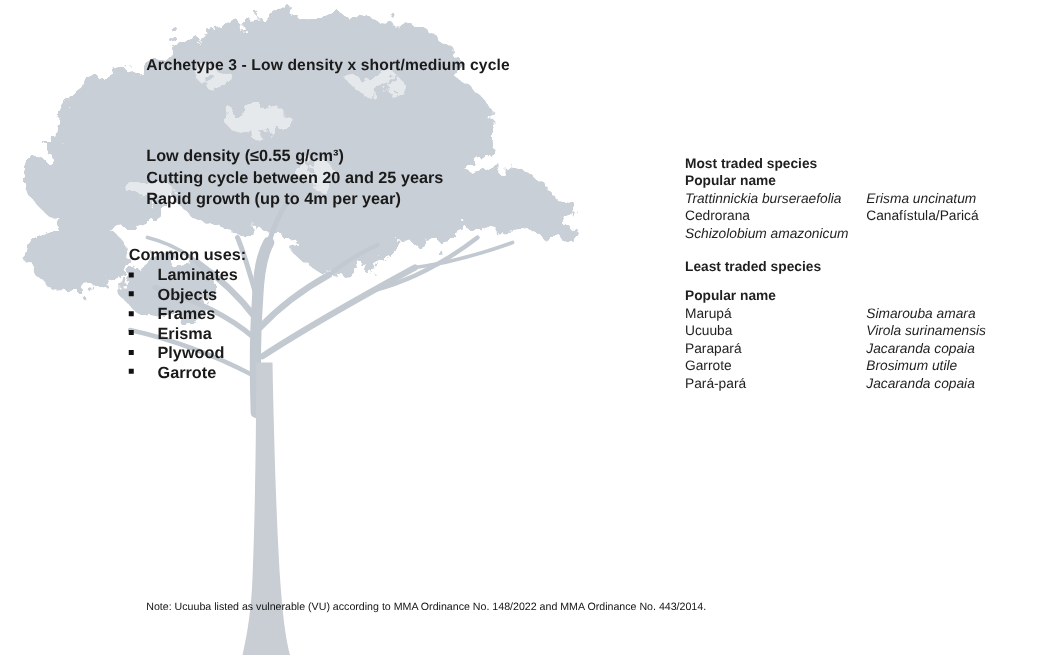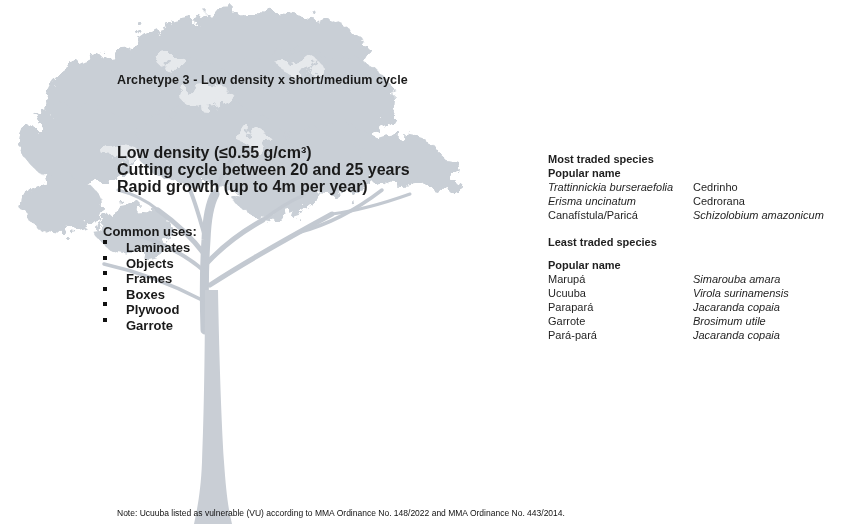--- a/index.html
+++ b/index.html
@@ -11,46 +11,47 @@
     overflow: hidden;
     font-family: "Liberation Sans", sans-serif;
     color: #1a1a1a;
   }
   .tree-wrap {
     position: absolute;
     left: 0; top: 0;
     width: 841px; height: 524px;
     z-index: 0;
   }
-  .layer { position: absolute; z-index: 1; margin-top: 28px; }
+  .layer { position: absolute; z-index: 1; }
 
   .title {
     left: 117px; top: 45px;
     font-size: 12.5px;
     font-weight: bold;
     white-space: nowrap;
     letter-spacing: 0.1px;
   }
   .chars {
     left: 117px; top: 116px;
-    font-size: 16px;
+    font-size: 13px;
     font-weight: bold;
     line-height: 17px;
     white-space: nowrap;
   }
   .uses {
     left: 103px; top: 196px;
     font-size: 13px;
     font-weight: bold;
     white-space: nowrap;
   }
   .uses .uses-heading { line-height: 16px; }
   .uses ul { list-style: none; margin: 0; padding: 0; }
   .uses li {
     display: flex;
+    align-items: center;
     height: 15.5px;
   }
   .bullet-sq {
     display: inline-block;
     width: 4px; height: 4px;
     background: #111111;
     margin-right: 19px;
     flex: 0 0 auto;
   }
   .right-col {
@@ -148,40 +149,39 @@
       <li>
           <span class="bullet-sq"></span>
           <span>Objects</span>
         </li>
       <li>
           <span class="bullet-sq"></span>
           <span>Frames</span>
         </li>
       <li>
           <span class="bullet-sq"></span>
-          <span>Boxes</span>
+          <span>Erisma</span>
         </li>
       <li>
           <span class="bullet-sq"></span>
           <span>Plywood</span>
         </li>
       <li>
           <span class="bullet-sq"></span>
           <span>Garrote</span>
         </li>
     </ul>
   </div>
 
   <div class="layer right-col">
 
     <div class="sec-heading">Most traded species</div>
     <div class="col-header">Popular name</div>
     <div class="species-grid">
         <span class="sci">Trattinnickia burseraefolia</span>
-      <span>Cedrinho</span>
         <span class="sci">Erisma uncinatum</span>
       <span>Cedrorana</span>
       <span>Canafístula/Paricá</span>
         <span class="sci">Schizolobium amazonicum</span>
     </div>
 
     <div class="sec-heading gap-least">Least traded species</div>
     <div class="col-header gap-popular2">Popular name</div>
     <div class="species-grid">
       <span>Marupá</span>

